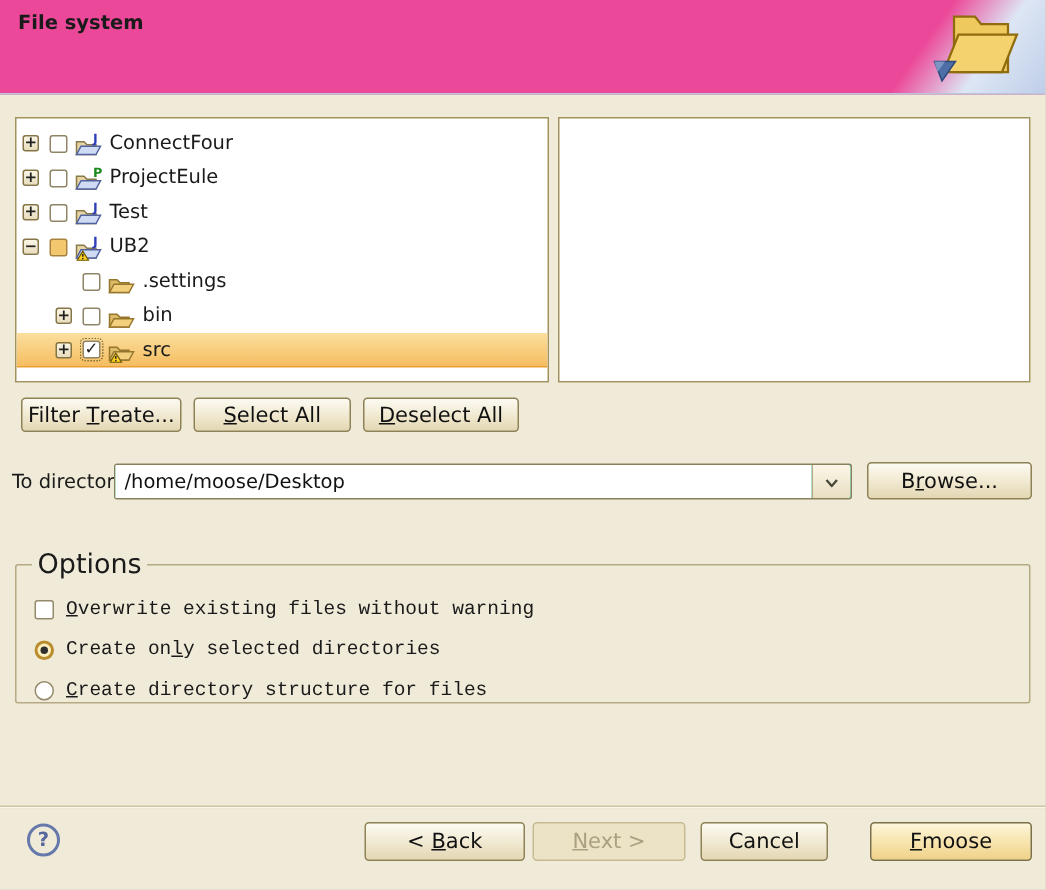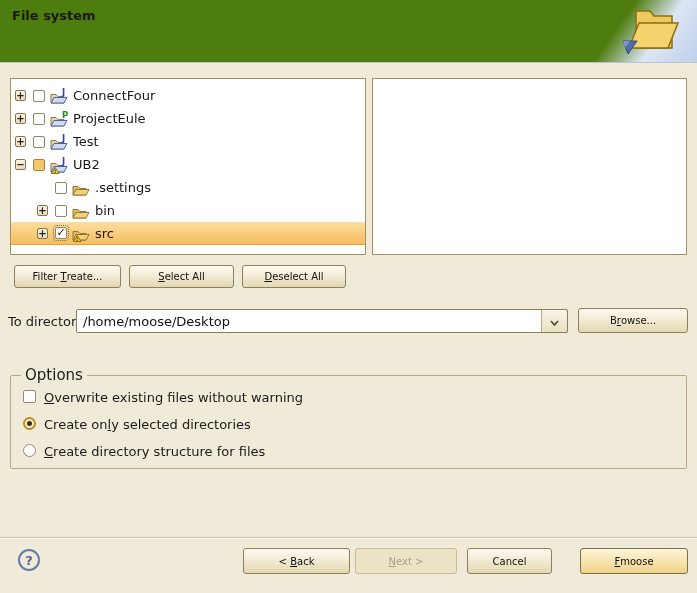--- a/index.html
+++ b/index.html
@@ -3,21 +3,21 @@
 <meta charset="utf-8">
 <style>
   html,body{margin:0;padding:0;background:#d8d4c4;}
   .dialog{
     position:relative;width:697px;height:593px;overflow:hidden;
     background:var(--dialog-bg,#f0ebd8);
     font-family:"DejaVu Sans","Liberation Sans",sans-serif;
     font-size:13px;color:#1a1a1a;
   }
   
-  .banner{position:absolute;left:0;top:0;width:697px;height:62px;background:#4d7c0f;border-bottom:1px solid #b9c5dc;}
+  .banner{position:absolute;left:0;top:0;width:697px;height:62px;background:#ec4899;border-bottom:1px solid #b9c5dc;}
   .banner-wedge{position:absolute;right:0;top:0;width:130px;height:62px;
     background:linear-gradient(125deg,rgba(255,255,255,0) 40%,#dde6f4 68%,#bfcee9 100%);}
   .banner-title{position:absolute;left:12px;top:8px;font-weight:bold;}
   .banner-sub{position:absolute;left:12px;top:33px;}
   .banner-icon{position:absolute;left:620px;top:3px;width:66px;height:56px;}
   
   .panel{position:absolute;background:#fff;border:1px solid #a2935c;box-sizing:border-box;}
   .tree-panel{left:10px;top:78px;width:356px;height:177px;padding-top:5px;overflow:hidden;}
   .list-panel{left:372px;top:78px;width:315px;height:177px;}
   
@@ -28,42 +28,42 @@
     font-size:10px;line-height:9px;text-align:center;color:#222;font-weight:bold;}
   .exp.none{visibility:hidden;}
   .cb{flex:none;width:12px;height:12px;box-sizing:border-box;border:1px solid #8f8566;border-radius:2px;background:#fff;margin-right:5px;
     display:flex;align-items:center;justify-content:center;font-size:11px;font-weight:bold;color:#222;line-height:10px;}
   .cb.grayed{background:var(--mixed-check,#f2c76e);border-color:#a6823e;}
   .cb.focus{outline:1px dotted #7c6c34;outline-offset:1px;}
   .icon16{flex:none;width:19px;height:18px;margin-right:4px;}
   .tree-label{white-space:pre;}
   
   .btn{display:flex;align-items:center;justify-content:center;box-sizing:border-box;
-    border:1px solid #8e8155;border-radius:3px;color:#111;font-size:10px;cursor:default;
+    border:1px solid #8e8155;border-radius:3px;color:#111;font-size:14px;cursor:default;
     background:linear-gradient(180deg,#fcfaf2 0%,#f0e8cf 55%,#e3d7b3 100%);}
   .btn span{white-space:pre;}
   .mn-key{text-decoration:underline;}
   .btn.default{background:linear-gradient(180deg,#fdf6da 0%,#f7e3ab 55%,#f0d189 100%);border-color:#7d7148;}
   .btn.disabled{background:#ece3c6;border-color:#c6bb93;color:#aba180;}
   .toolbar{position:absolute;left:14px;top:265px;display:flex;gap:8px;}
   .toolbar .btn{height:23px;}
   .w-filter{width:107px}.w-selall{width:105px}.w-desall{width:104px}
   
   .dir-label{position:absolute;left:8px;top:314px;}
   .combo{position:absolute;left:76px;top:309px;width:492px;height:24px;box-sizing:border-box;
     border:1px solid #8b805c;border-radius:2px;background:#5eead4;display:flex;}
   .combo-input{flex:1;border:none;outline:none;padding:0 0 0 6px;font-family:inherit;font-size:13px;color:#111;background:#fff;min-width:0;}
   .combo-drop{flex:none;width:25px;border-left:1px solid #b4a97f;border-radius:0 2px 2px 0;
     background:linear-gradient(180deg,#faf6e8,#e9dfc1);display:flex;align-items:center;justify-content:center;}
   .browse-btn{position:absolute;left:578px;top:308px;width:110px;height:25px;}
   
   .options{position:absolute;left:10px;top:366px;width:677px;height:103px;box-sizing:border-box;
     border:1px solid #b5aa84;border-radius:2px;margin:0;padding:2px 0 0 0;}
-  .options legend{margin-left:10px;padding:0 4px;font-size:15px;}
-  .opt-row{display:flex;align-items:flex-start;gap:8px;margin:7px 0 0 12px;height:20px;}
+  .options legend{margin-left:10px;padding:0 4px;font-size:18px;}
+  .opt-row{display:flex;align-items:flex-end;gap:8px;margin:7px 0 0 12px;height:20px;font-family:Liberation Mono, monospace;}
   .opt-row:first-of-type{margin-top:4px;}
   .opt-cb{flex:none;width:13px;height:13px;box-sizing:border-box;border:1px solid #948a6b;border-radius:2px;background:#fff;}
   .radio{flex:none;width:13px;height:13px;box-sizing:border-box;border:1px solid #948a6b;border-radius:50%;background:#fff;
     display:flex;align-items:center;justify-content:center;}
   .radio.selected{border:2px solid #b98c2e;background:#fceebd;}
   .radio.selected::after{content:"";width:5px;height:5px;border-radius:50%;background:#2e2e2e;}
   .opt-label{white-space:pre;}
   
   .bottom-sep{position:absolute;left:0;top:537px;width:697px;height:1px;background:#cdc4a4;border-bottom:1px solid #faf7ec;}
   .help-btn{position:absolute;left:18px;top:549px;width:22px;height:22px;box-sizing:border-box;

